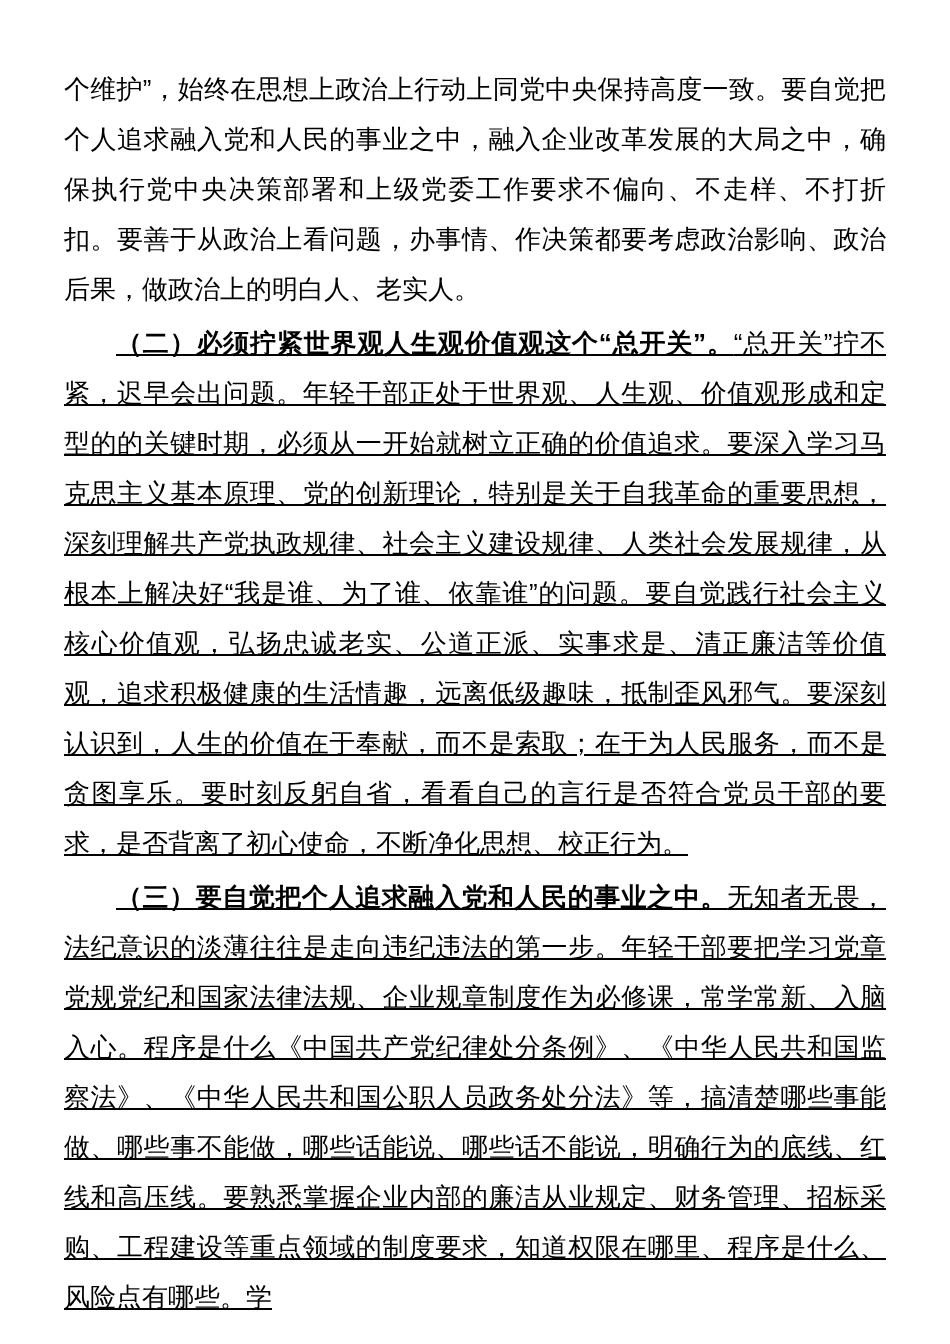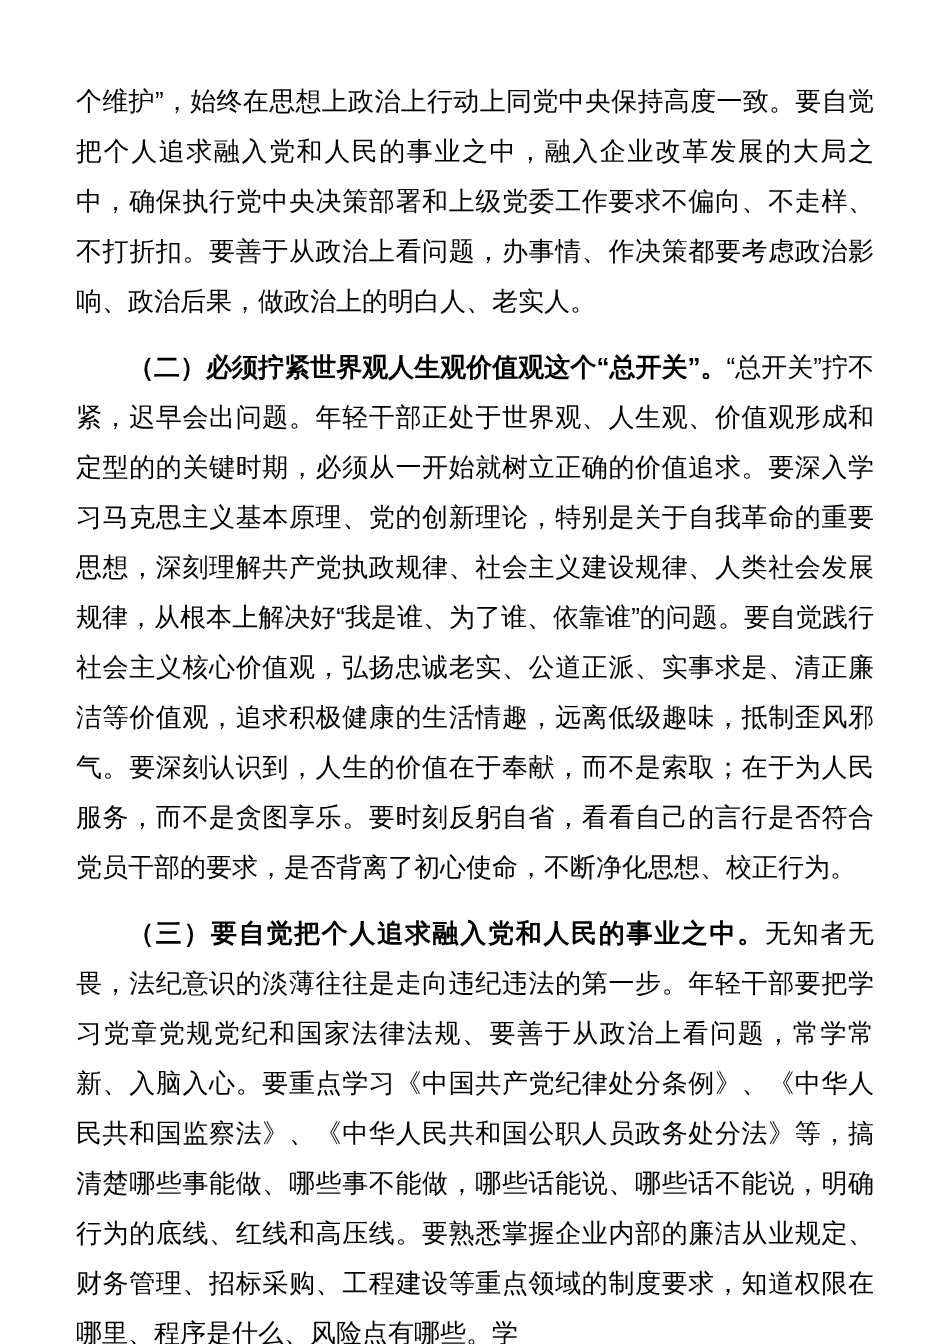--- a/index.html
+++ b/index.html
@@ -18,36 +18,37 @@
   }
   .doc-body {
     font-family: "Liberation Sans", "DejaVu Sans", sans-serif;
     font-size: 26px;
     line-height: 50px;
     color: #000000;
     text-align: justify;
     text-justify: inter-ideograph;
   }
   .para {
-    margin: 16px;
+    margin: 4px;
     padding: 0;
   }
   .para.indent {
     text-indent: 2em;
+    text-decoration: underline;
   }
   .lead {
     font-weight: 700;
   }
 </style>
 </head>
 <body>
 
 <div class="page">
   <div class="doc-body">
 
     <p class="para"><span>个维护”，始终在思想上政治上行动上同党中央保持高度一致。要自觉把个人追求融入党和人民的事业之中，融入企业改革发展的大局之中，确保执行党中央决策部署和上级党委工作要求不偏向、不走样、不打折扣。要善于从政治上看问题，办事情、作决策都要考虑政治影响、政治后果，做政治上的明白人、老实人。</span></p>
 
     <p class="para indent"><span class="lead">（二）必须拧紧世界观人生观价值观这个“总开关”。</span><span>“总开关”拧不紧，迟早会出问题。年轻干部正处于世界观、人生观、价值观形成和定型的的关键时期，必须从一开始就树立正确的价值追求。要深入学习马克思主义基本原理、党的创新理论，特别是关于自我革命的重要思想，深刻理解共产党执政规律、社会主义建设规律、人类社会发展规律，从根本上解决好“我是谁、为了谁、依靠谁”的问题。要自觉践行社会主义核心价值观，弘扬忠诚老实、公道正派、实事求是、清正廉洁等价值观，追求积极健康的生活情趣，远离低级趣味，抵制歪风邪气。要深刻认识到，人生的价值在于奉献，而不是索取；在于为人民服务，而不是贪图享乐。要时刻反躬自省，看看自己的言行是否符合党员干部的要求，是否背离了初心使命，不断净化思想、校正行为。</span></p>
 
-    <p class="para indent"><span class="lead">（三）要自觉把个人追求融入党和人民的事业之中。</span><span>无知者无畏，法纪意识的淡薄往往是走向违纪违法的第一步。年轻干部要把学习党章党规党纪和国家法律法规、要善于从政治上看问题，常学常新、入脑入心。要重点学习《中国共产党纪律处分条例》、《中华人民共和国监察法》、《中华人民共和国公职人员政务处分法》等，搞清楚哪些事能做、哪些事不能做，哪些话能说、哪些话不能说，明确行为的底线、红线和高压线。要熟悉掌握企业内部的廉洁从业规定、财务管理、招标采购、工程建设等重点领域的制度要求，知道权限在哪里、程序是什么、风险点有哪些。学</span></p>
+    <p class="para indent"><span class="lead">（三）要自觉把个人追求融入党和人民的事业之中。</span><span>无知者无畏，法纪意识的淡薄往往是走向违纪违法的第一步。年轻干部要把学习党章党规党纪和国家法律法规、企业规章制度作为必修课，常学常新、入脑入心。程序是什么《中国共产党纪律处分条例》、《中华人民共和国监察法》、《中华人民共和国公职人员政务处分法》等，搞清楚哪些事能做、哪些事不能做，哪些话能说、哪些话不能说，明确行为的底线、红线和高压线。要熟悉掌握企业内部的廉洁从业规定、财务管理、招标采购、工程建设等重点领域的制度要求，知道权限在哪里、程序是什么、风险点有哪些。学</span></p>
 
   </div>
 </div>
 
 </body></html>

